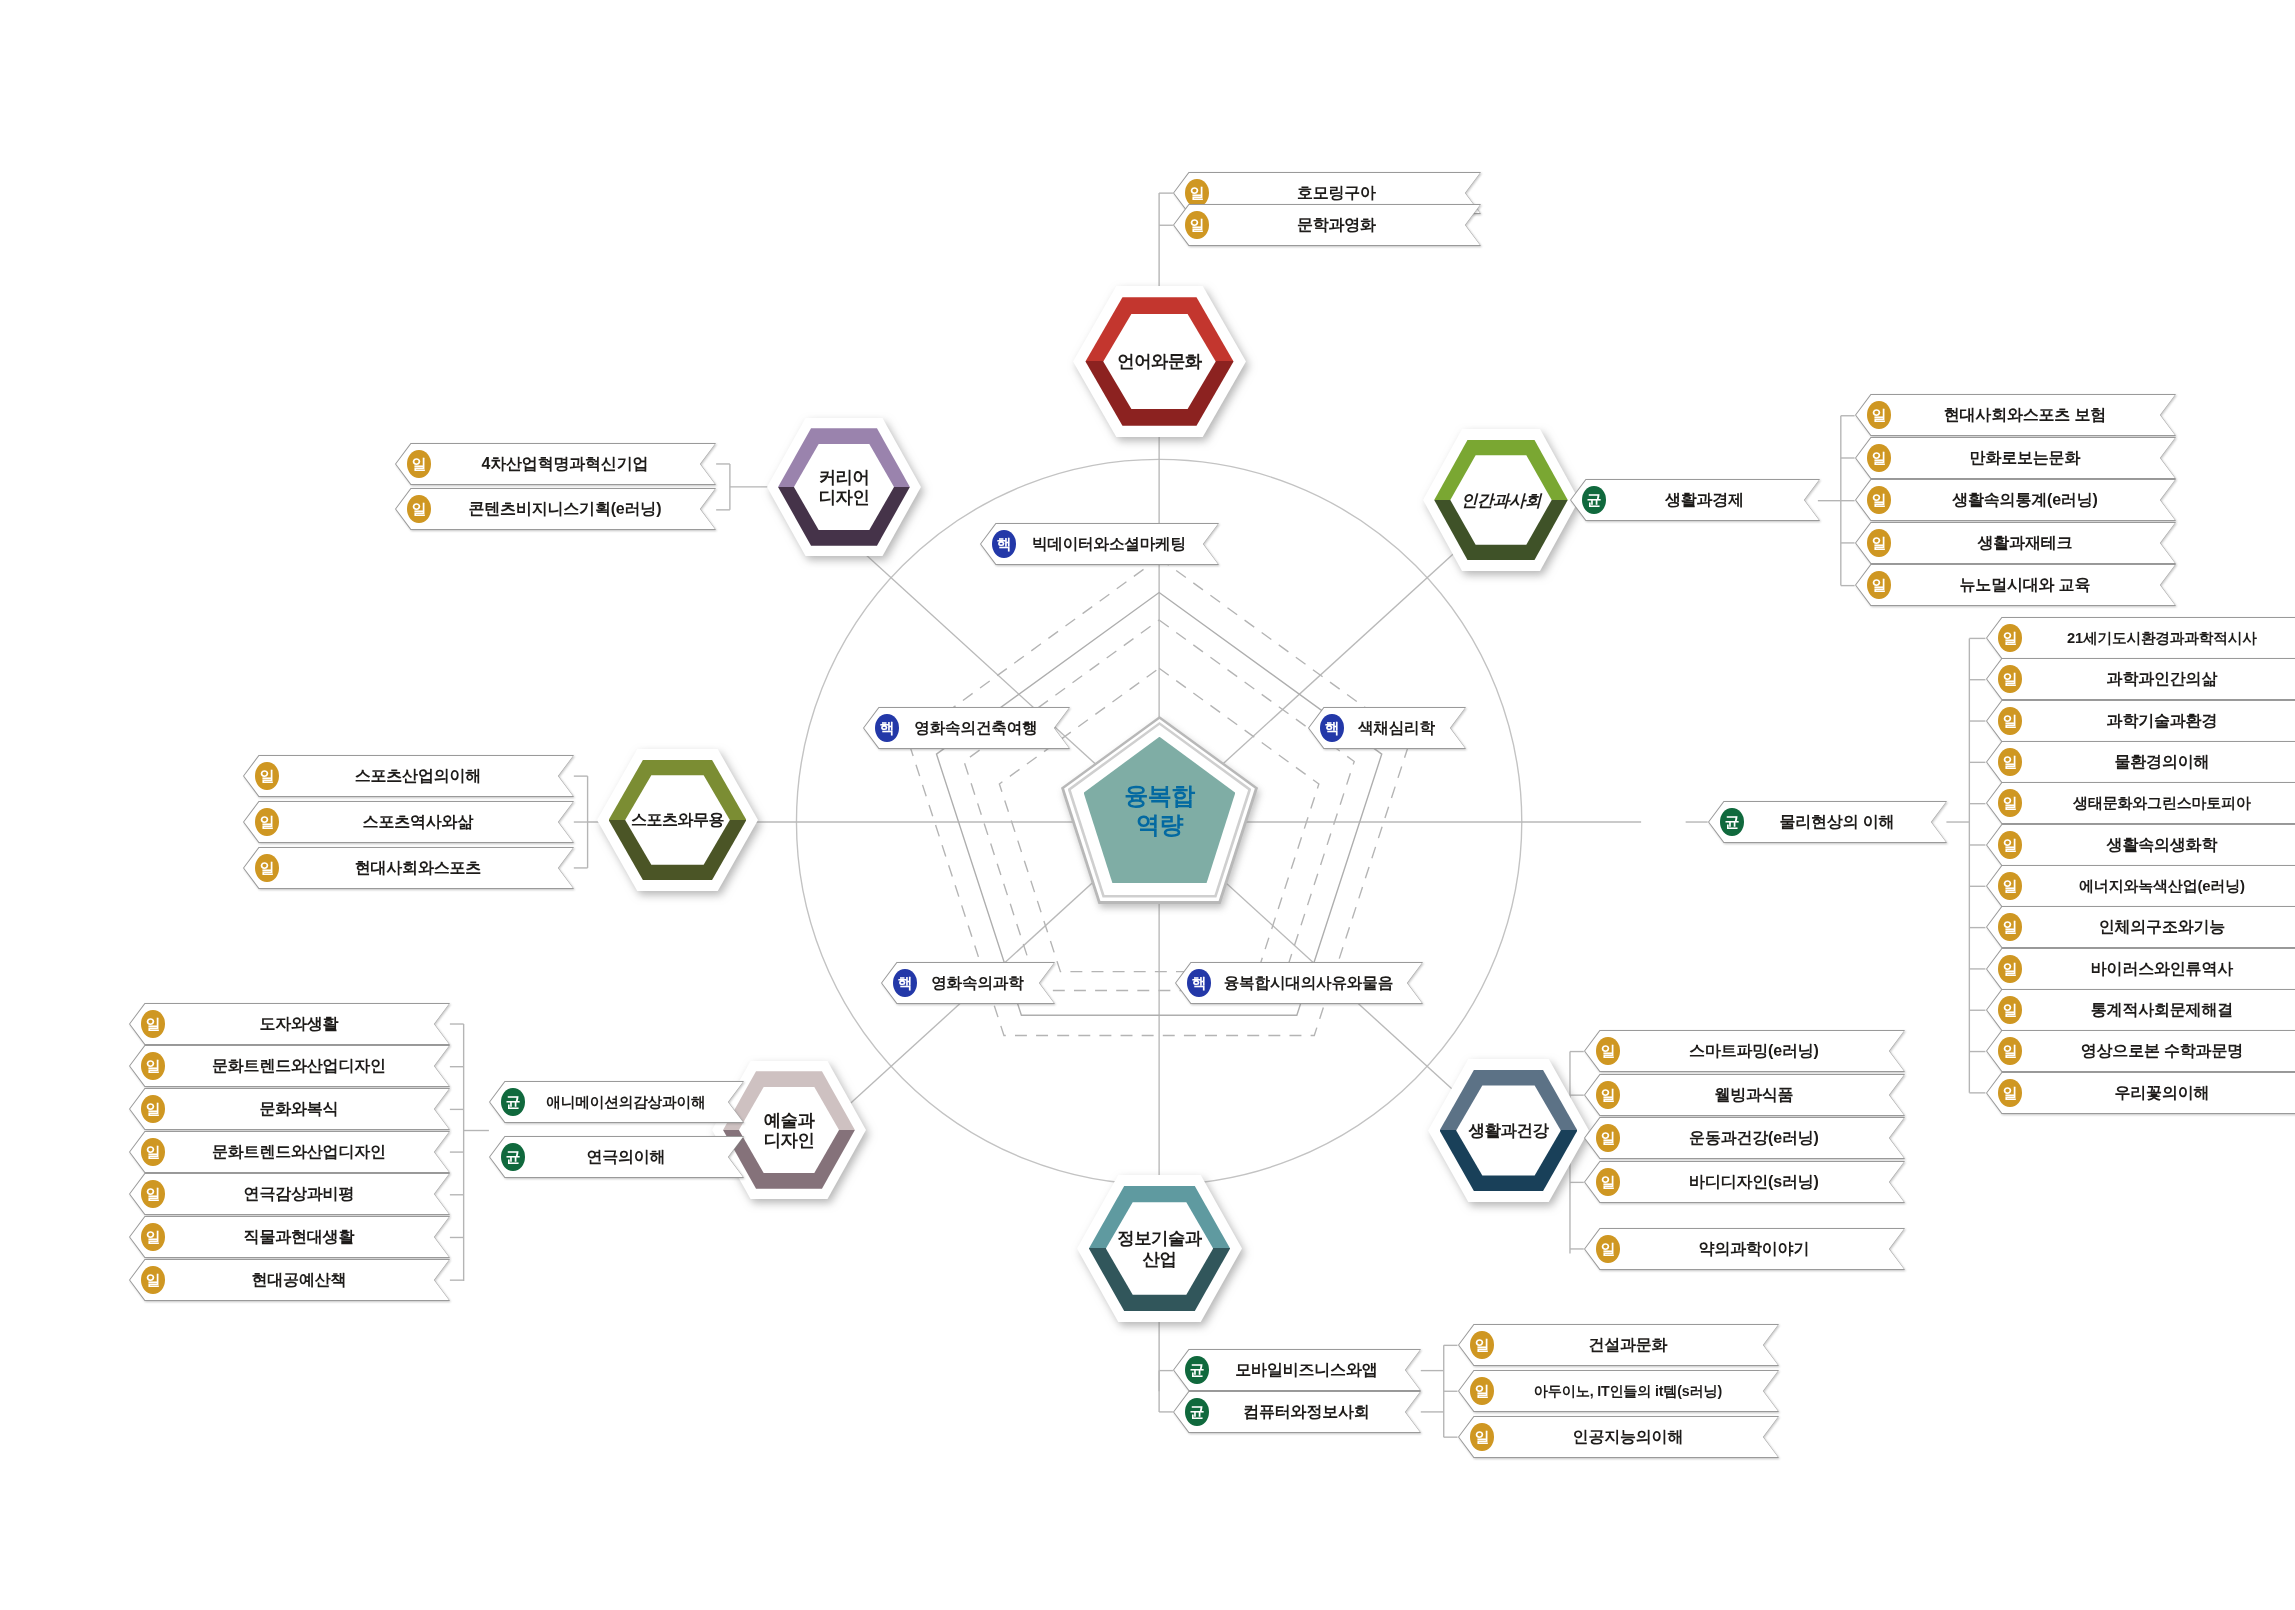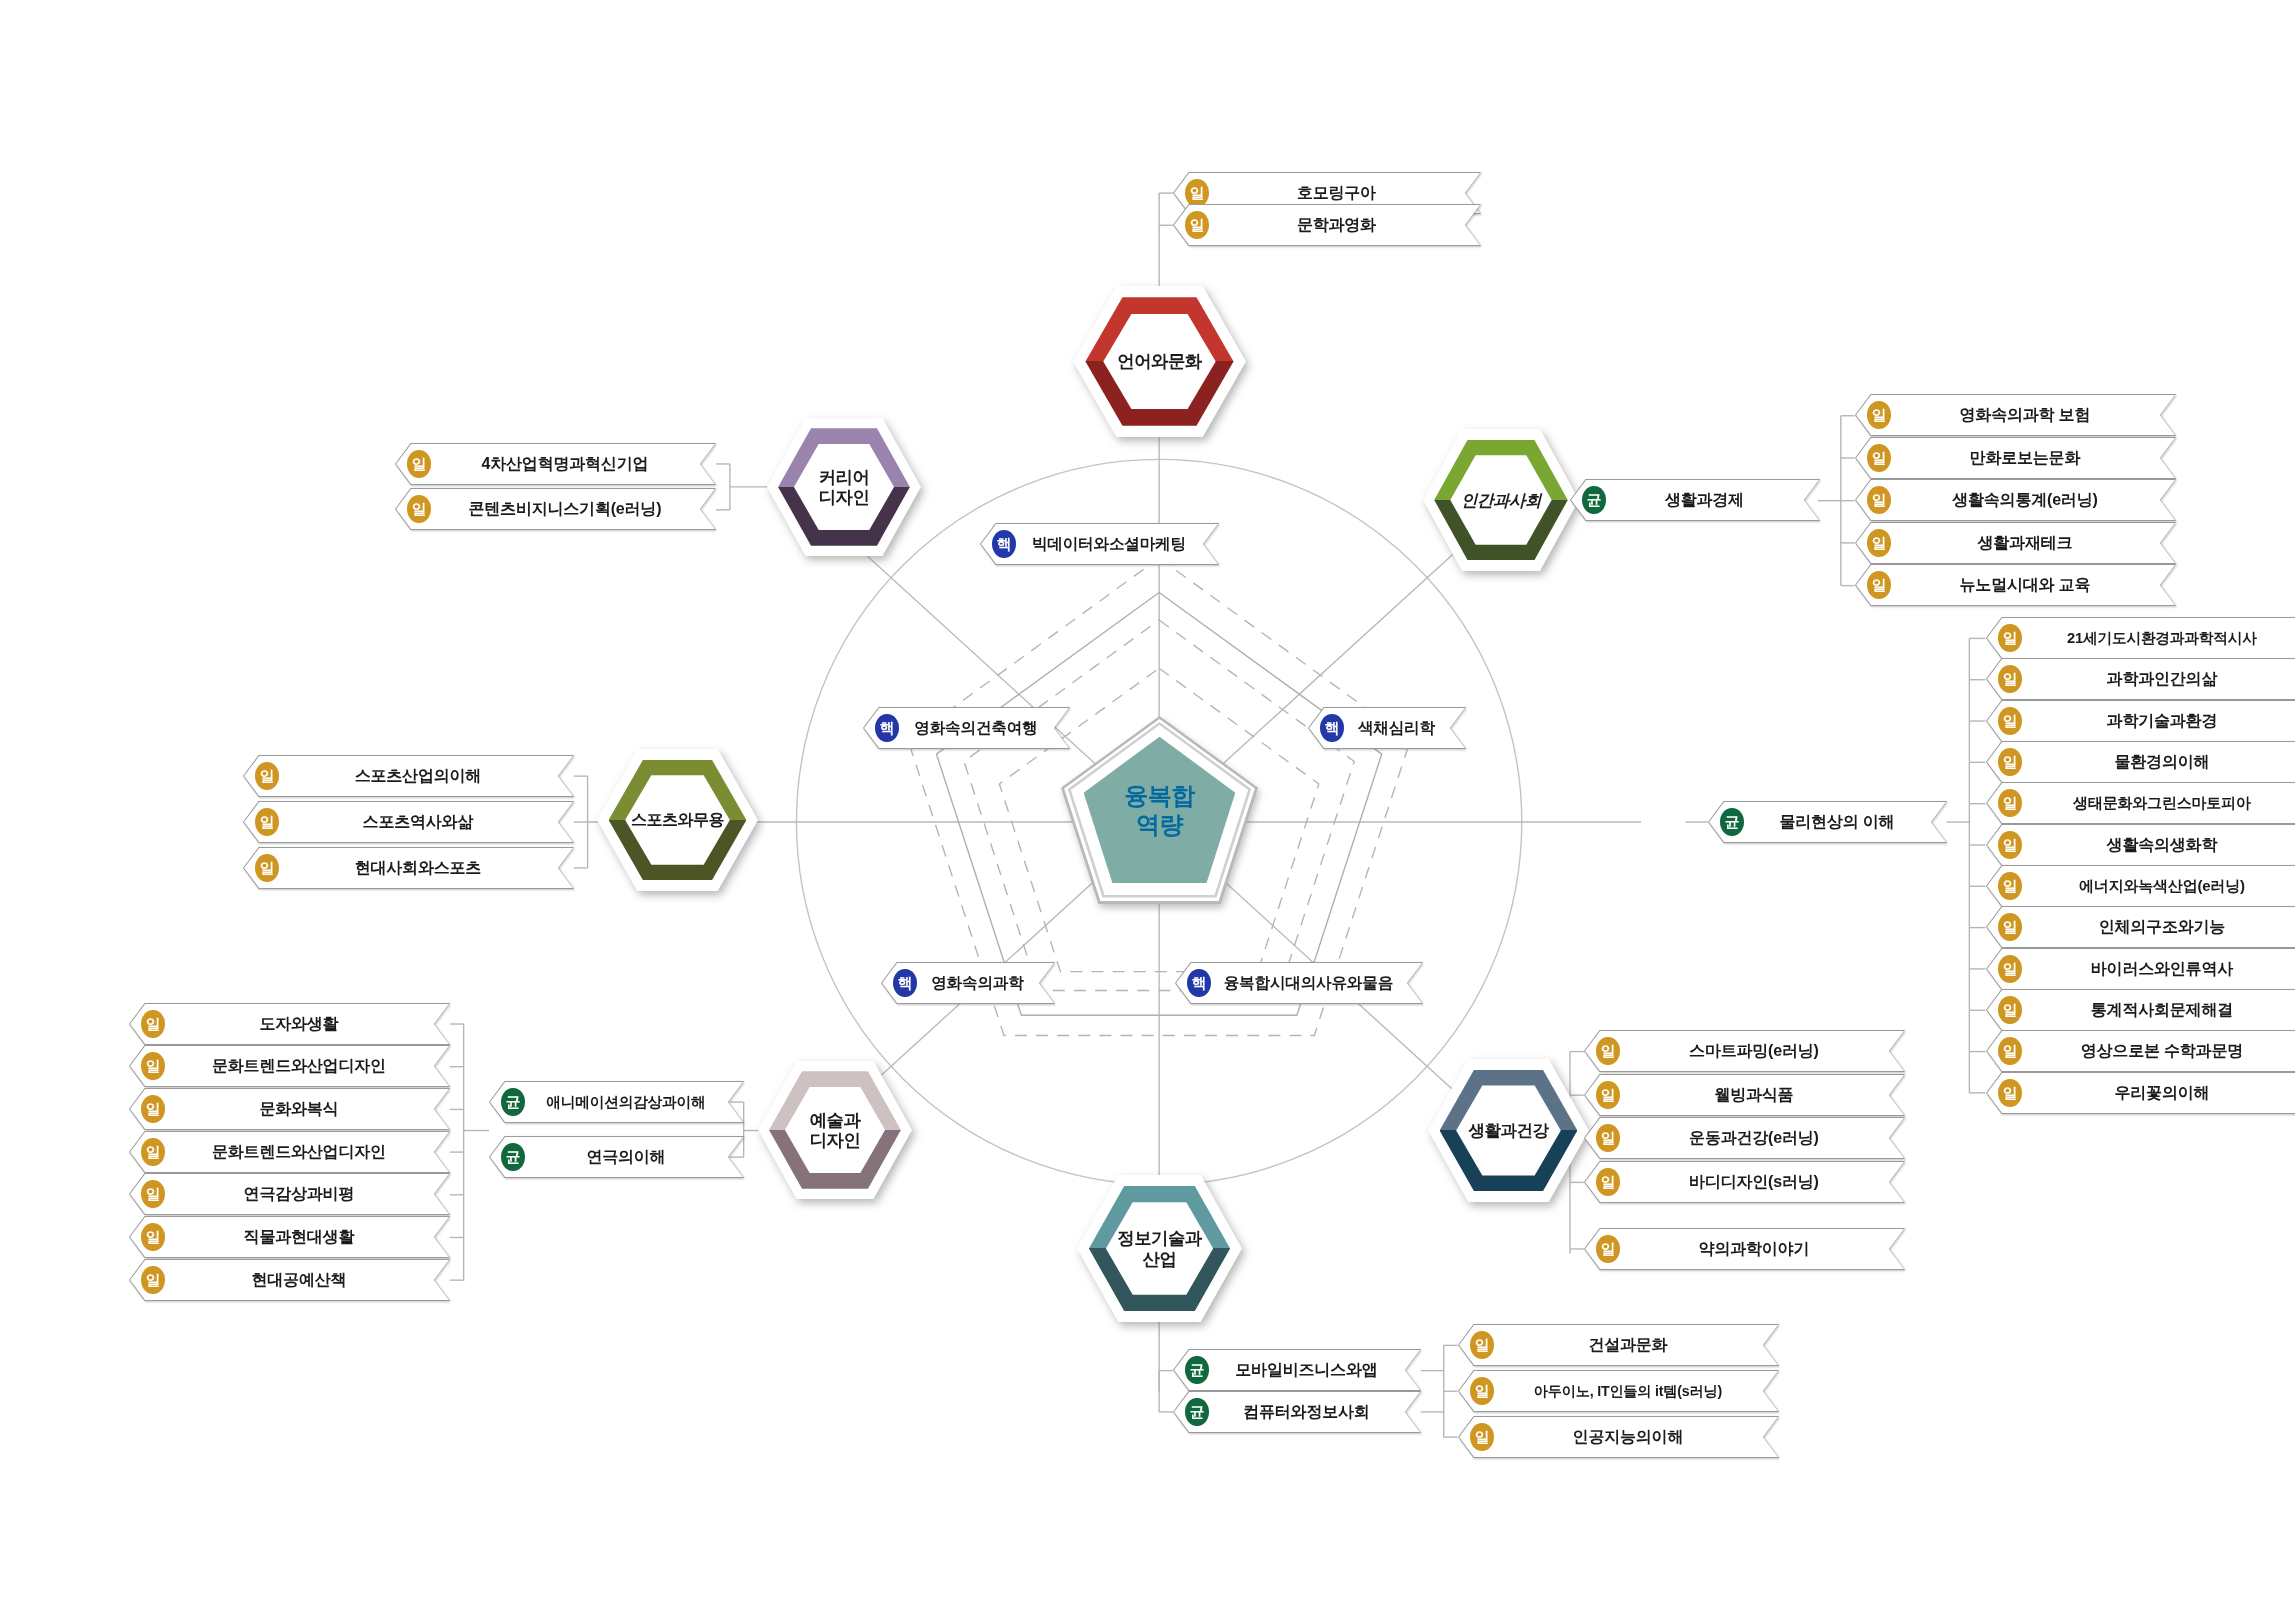--- a/index.html
+++ b/index.html
@@ -308,21 +308,21 @@
   <div class="hexnode" style="left:597px;top:749px;width:161px;height:142px;">
     <div class="hx-outer"></div>
     <div class="hx-ring">
       <div class="half-top" style="background:#7b8d33"></div>
       <div class="half-bot" style="background:#4b5526"></div>
     </div>
     <div class="hx-inner"></div>
     <div class="hx-text" style="font-size:16px;">스포츠와무용</div>
   </div>
 
-  <div class="hexnode" style="left:758px;top:1061px;width:154px;height:138px;">
+  <div class="hexnode" style="left:712px;top:1061px;width:154px;height:138px;">
     <div class="hx-outer"></div>
     <div class="hx-ring">
       <div class="half-top" style="background:#cec1c1"></div>
       <div class="half-bot" style="background:#85727a"></div>
     </div>
     <div class="hx-inner"></div>
     <div class="hx-text">예술과
 디자인</div>
   </div>
 
@@ -606,21 +606,21 @@
     <div class="chip-body"></div>
     <div class="chip-fill"></div>
     <span class="badge bg-gyun">균</span>
     <span class="chip-label">생활과경제</span>
   </div>
 
   <div class="chip" style="left:1855px;top:394px;width:321px;">
     <div class="chip-body"></div>
     <div class="chip-fill"></div>
     <span class="badge bg-il">일</span>
-    <span class="chip-label">영화속의과학 보험</span>
+    <span class="chip-label">현대사회와스포츠 보험</span>
   </div>
   <div class="chip" style="left:1855px;top:437px;width:321px;">
     <div class="chip-body"></div>
     <div class="chip-fill"></div>
     <span class="badge bg-il">일</span>
     <span class="chip-label">만화로보는문화</span>
   </div>
   <div class="chip" style="left:1855px;top:479px;width:321px;">
     <div class="chip-body"></div>
     <div class="chip-fill"></div>

